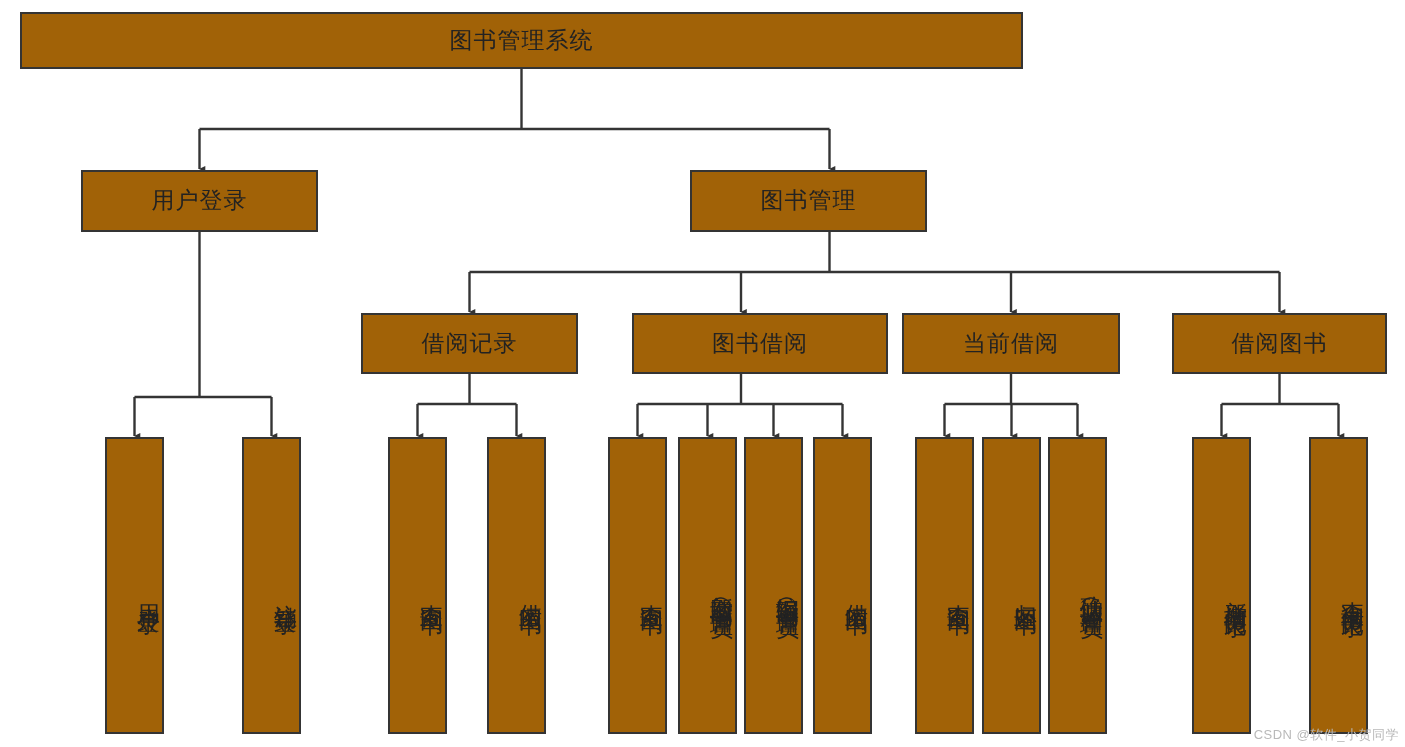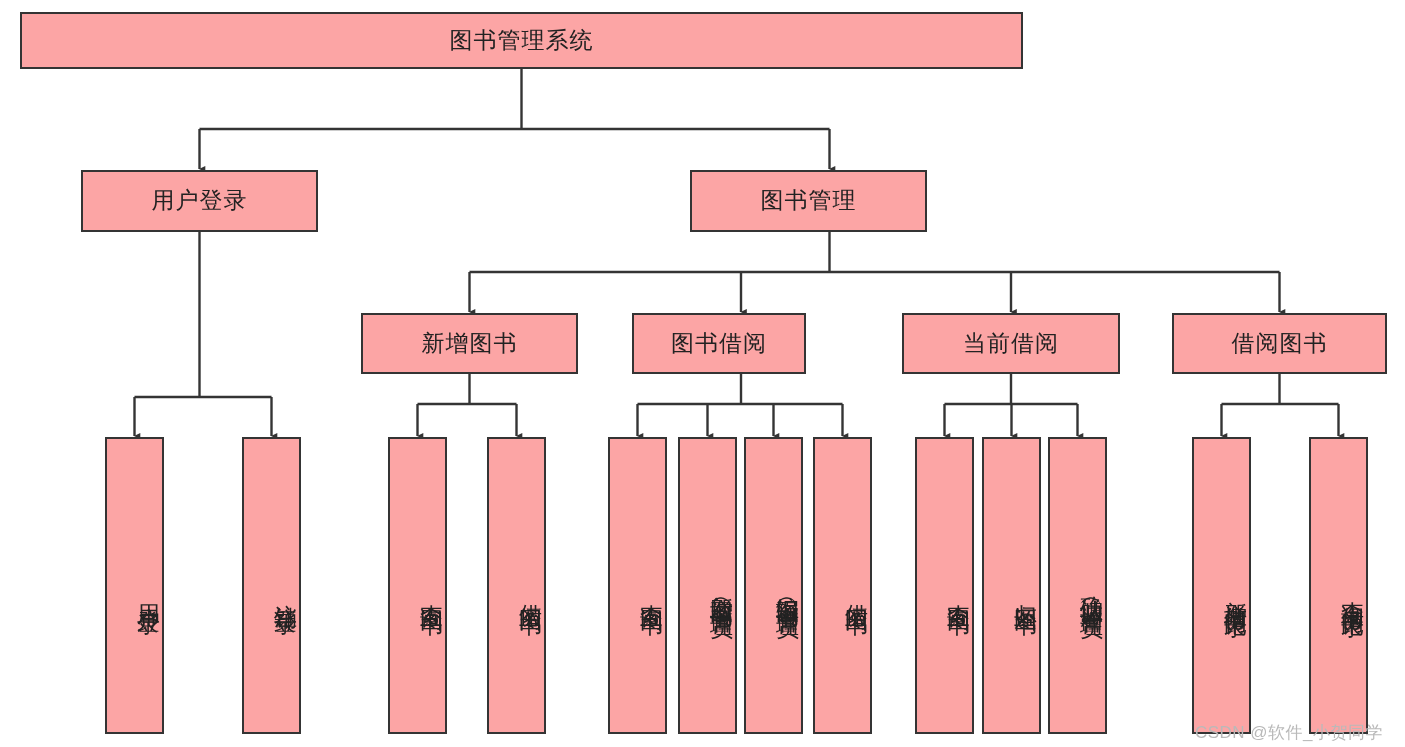--- a/index.html
+++ b/index.html
@@ -23,21 +23,21 @@
     left: 0;
     top: 0;
     width: 1405px;
     height: 747px;
     pointer-events: none;
   }
   .node {
     position: absolute;
     box-sizing: border-box;
     border: 2px solid #343434;
-    background: #fca5a5;
+    background: #a16207;
     color: #222222;
     display: flex;
     align-items: center;
     justify-content: center;
     text-align: center;
     z-index: 2;
   }
   .node.horiz {
     font-size: 23px;
     letter-spacing: 1px;
@@ -51,23 +51,23 @@
     letter-spacing: 3px;
     padding-top: 12px;
     align-items: flex-start;
     justify-content: center;
   }
   .node.vert span {
     display: block;
   }
   .watermark {
     position: absolute;
-    right: 22px;
+    right: 6px;
     bottom: 3px;
-    font-size: 17px;
+    font-size: 13px;
     color: #b9b9b9;
     letter-spacing: 0.5px;
     z-index: 5;
     white-space: nowrap;
   }
 </style>
 </head>
 <body>
 
 <div id="canvas">
@@ -120,23 +120,23 @@
     </div>
 
   <div class="node horiz" style="left: 81px; top: 170px; width: 237px; height: 62px;">
       <span>用户登录</span>
     </div>
   <div class="node horiz" style="left: 690px; top: 170px; width: 237px; height: 62px;">
       <span>图书管理</span>
     </div>
 
   <div class="node horiz" style="left: 361px; top: 313px; width: 217px; height: 61px;">
-      <span>新增图书</span>
+      <span>借阅记录</span>
     </div>
-  <div class="node horiz" style="left: 632px; top: 313px; width: 174px; height: 61px;">
+  <div class="node horiz" style="left: 632px; top: 313px; width: 256px; height: 61px;">
       <span>图书借阅</span>
     </div>
   <div class="node horiz" style="left: 902px; top: 313px; width: 218px; height: 61px; text-align: right;">
       <span>当前借阅</span>
     </div>
   <div class="node horiz" style="left: 1172px; top: 313px; width: 215px; height: 61px;">
       <span>借阅图书</span>
     </div>
 
   <div class="node vert" style="left: 105px; top: 437px; width: 59px; height: 297px;">

